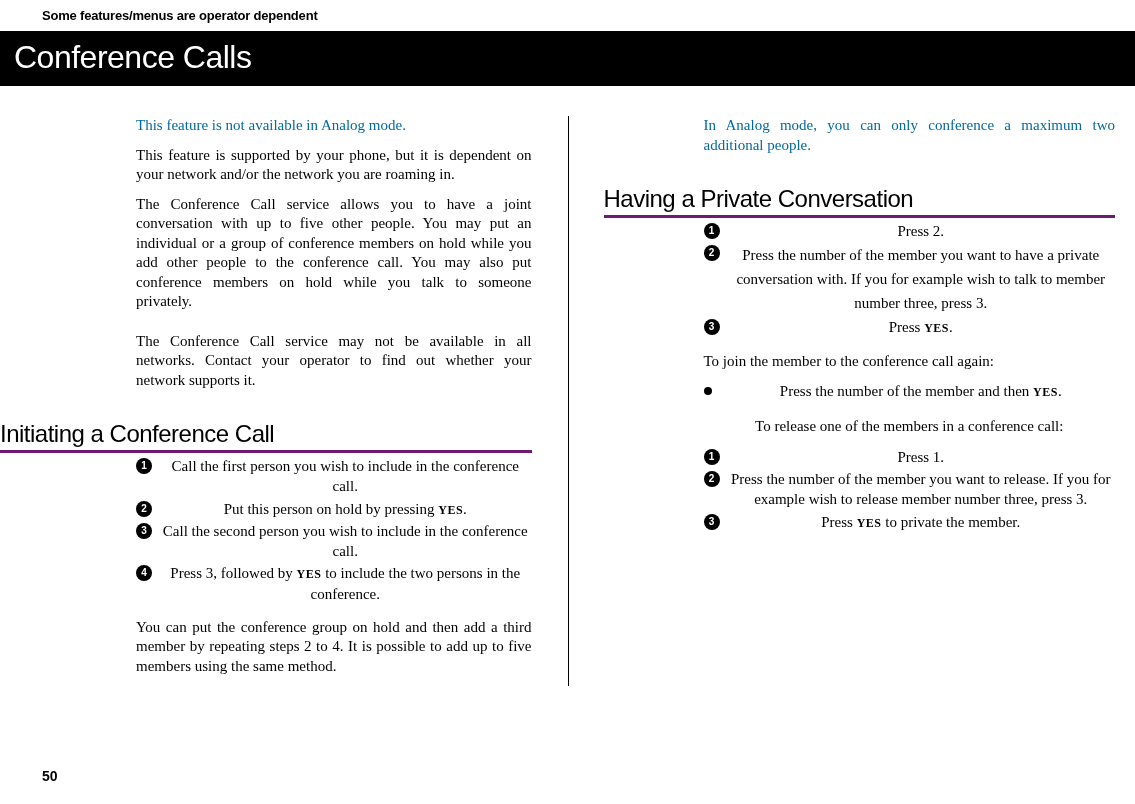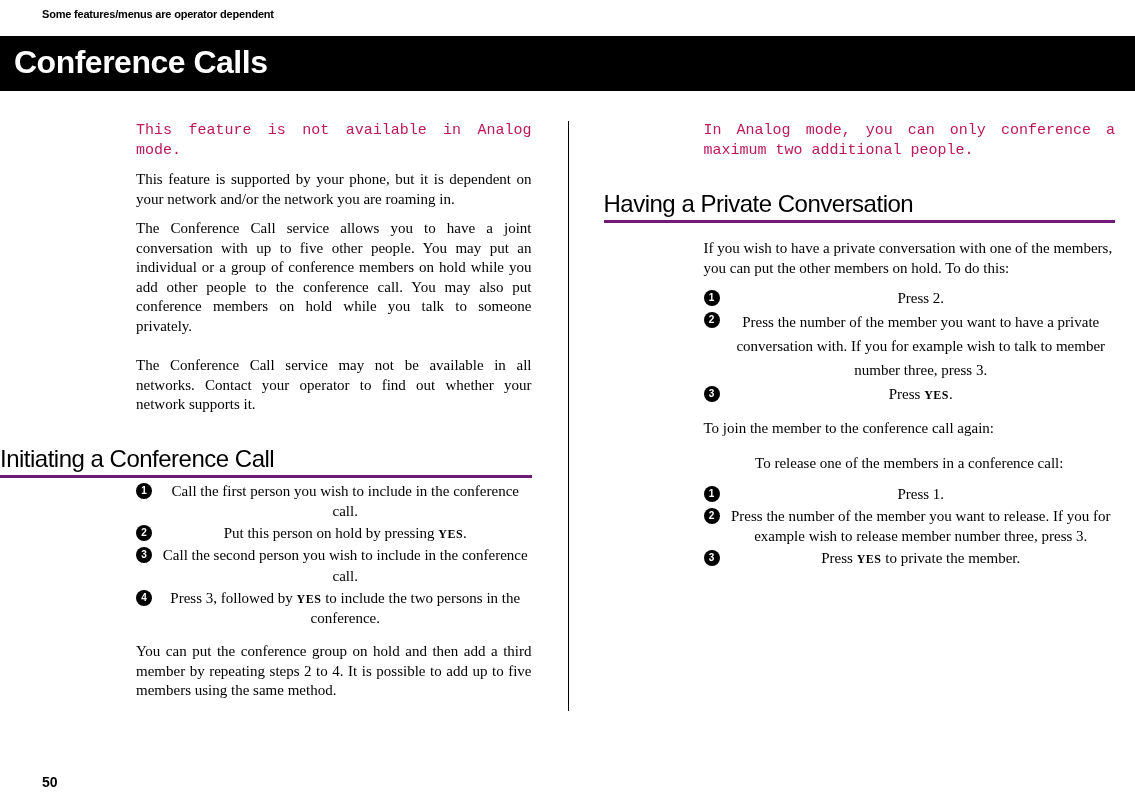--- a/index.html
+++ b/index.html
@@ -7,29 +7,29 @@
       width: 1135px;
       height: 804px;
       background: #fff;
       font-family: Georgia, 'Times New Roman', serif;
       color: #000;
       position: relative;
     }
     .header-note {
       font-family: Arial, Helvetica, sans-serif;
       font-weight: bold;
-      font-size: 11px;
-      padding: 8px 0 16px 42px;
+      font-size: 13px;
+      padding: 8px 0 8px 42px;
       letter-spacing: -0.2px;
     }
     .title-bar {
       background: #000;
       color: #fff;
       font-family: Arial, Helvetica, sans-serif;
-      font-weight: 700;
+      font-weight: 400;
       font-size: 32px;
       padding: 8px 0 10px 14px;
       letter-spacing: -0.5px;
     }
     .content {
       display: flex;
       margin-top: 30px;
       position: relative;
     }
     .col {
@@ -49,22 +49,21 @@
       width: 1px;
       background: #000;
     }
     .para {
       font-size: 15px;
       line-height: 1.3;
       text-align: justify;
       margin: 0 0 10px 136px;
     }
     .para.note {
-      color: #be185d;
-      font-family: Liberation Mono, monospace;
+      color: #0369a1;
     }
     .section-title {
       font-family: Arial, Helvetica, sans-serif;
       font-weight: 300;
       font-size: 24px;
       margin: 30px 0 3px 0;
       letter-spacing: -0.5px;
       border-bottom: 3px solid #701a75;
       padding-bottom: 2px;
     }
@@ -108,21 +107,21 @@
       text-align: center;
     }
     .yes {
       font-family: 'Times New Roman', serif;
       font-weight: bold;
       font-size: 12px;
       letter-spacing: 0.5px;
     }
     .page-num {
       position: absolute;
-      bottom: 14px;
+      bottom: 20px;
       left: 42px;
       font-family: Arial, sans-serif;
       font-weight: bold;
       font-size: 14px;
     }
     .intro {
       margin: 16px 0 0 136px;
       font-size: 15px;
       line-height: 1.3;
     }
@@ -163,38 +162,43 @@
       </div>
     </div>
 
     <div class="para" style="margin-top:14px">You can put the conference group on hold and then add a third member by repeating steps 2 to 4. It is possible to add up to five members using the same method.</div>
   </div>
 
   <div class="col col-right">
     <div class="para note" style="margin-left:100px">In Analog mode, you can only conference a maximum two additional people.</div>
 
     <div class="section-title">Having a Private Conversation</div>
-    <div class="para" style="margin-left:100px; margin-top:16px; text-align:left">If you wish to have a private conversation with one of the members, you can put the other members on hold. To do this:</div>
 
     <div class="list" style="margin-left:100px">
       <div class="list-item">
         <span class="num-circle">1</span>
         <span class="list-text">Press 2.</span>
       </div>
       <div class="list-item">
         <span class="num-circle">2</span>
         <span class="list-text" style="line-height:1.6">Press the number of the member you  want to have a private conversation with. If you for example wish to talk to member number three, press 3.</span>
       </div>
       <div class="list-item">
         <span class="num-circle">3</span>
         <span class="list-text"><span>Press </span><span class="yes">YES</span><span>.</span></span>
       </div>
     </div>
 
     <div class="para" style="margin-left:100px; margin-top:14px; text-align:left">To join the member to the conference call again:</div>
+    <div class="list" style="margin-left:100px">
+      <div class="list-item">
+        <span class="bullet-circle"></span>
+        <span class="list-text"><span>Press the number of the member and then </span><span class="yes">YES</span><span>.</span></span>
+      </div>
+    </div>
 
     <div class="para" style="margin-left:100px; margin-top:16px; text-align:center">To release one of the members in a conference call:</div>
 
     <div class="list" style="margin-left:100px">
       <div class="list-item">
         <span class="num-circle">1</span>
         <span class="list-text">Press 1.</span>
       </div>
       <div class="list-item">
         <span class="num-circle">2</span>

